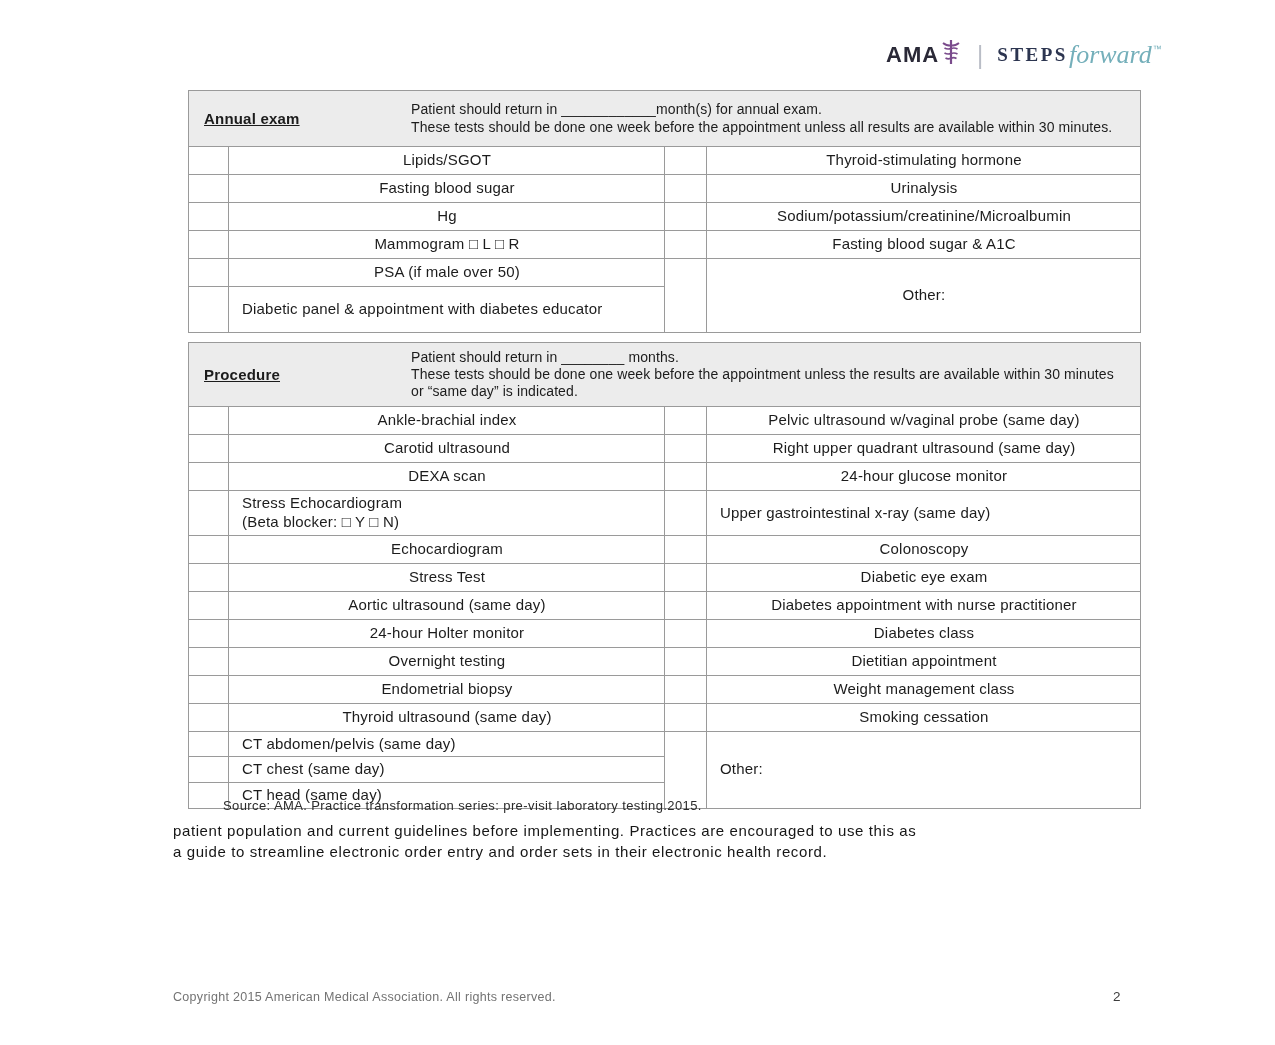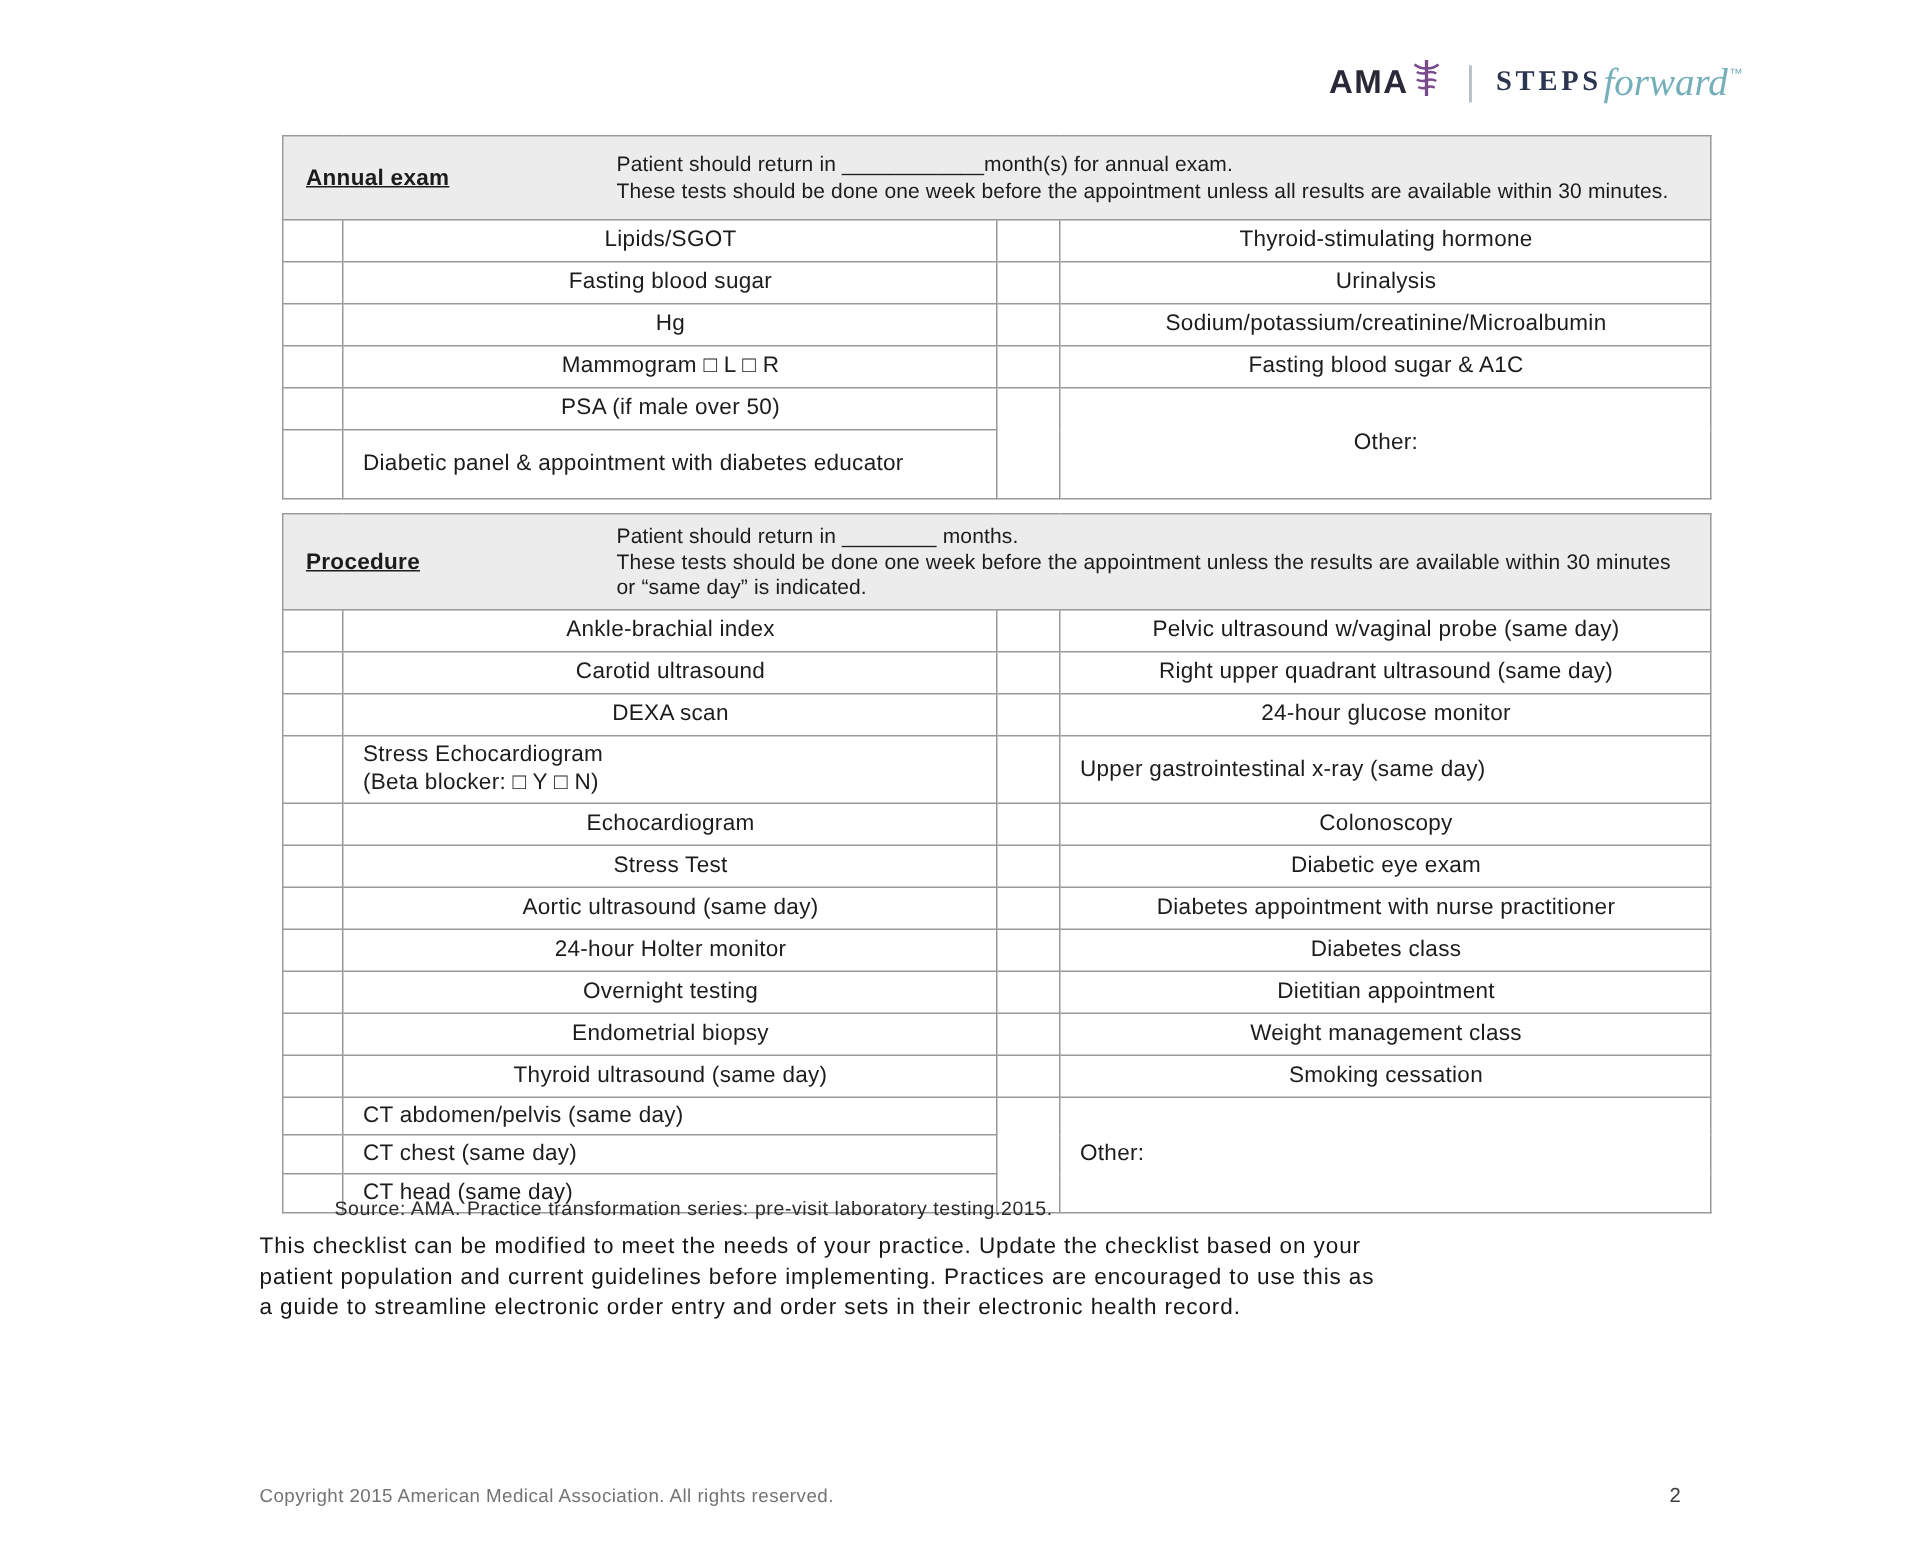--- a/index.html
+++ b/index.html
@@ -231,21 +231,20 @@
       <tr class="h25">
         <td class="cbcell"></td>
         <td class="itemcell">CT head (same day)</td>
       </tr>
     </tbody>
   </table>
 
   <div class="source-line">Source: AMA. Practice transformation series: pre-visit laboratory testing.2015.</div>
 
   <div class="note">
-    <div>This checklist can be modified to meet the needs of your practice. Update the checklist based on your</div>
     <div>patient population and current guidelines before implementing. Practices are encouraged to use this as</div>
     <div>a guide to streamline electronic order entry and order sets in their electronic health record.</div>
   </div>
 
   <div class="footer-copy">Copyright 2015 American Medical Association. All rights reserved.</div>
   <div class="page-number">2</div>
 
 </div>
 
 </body></html>

